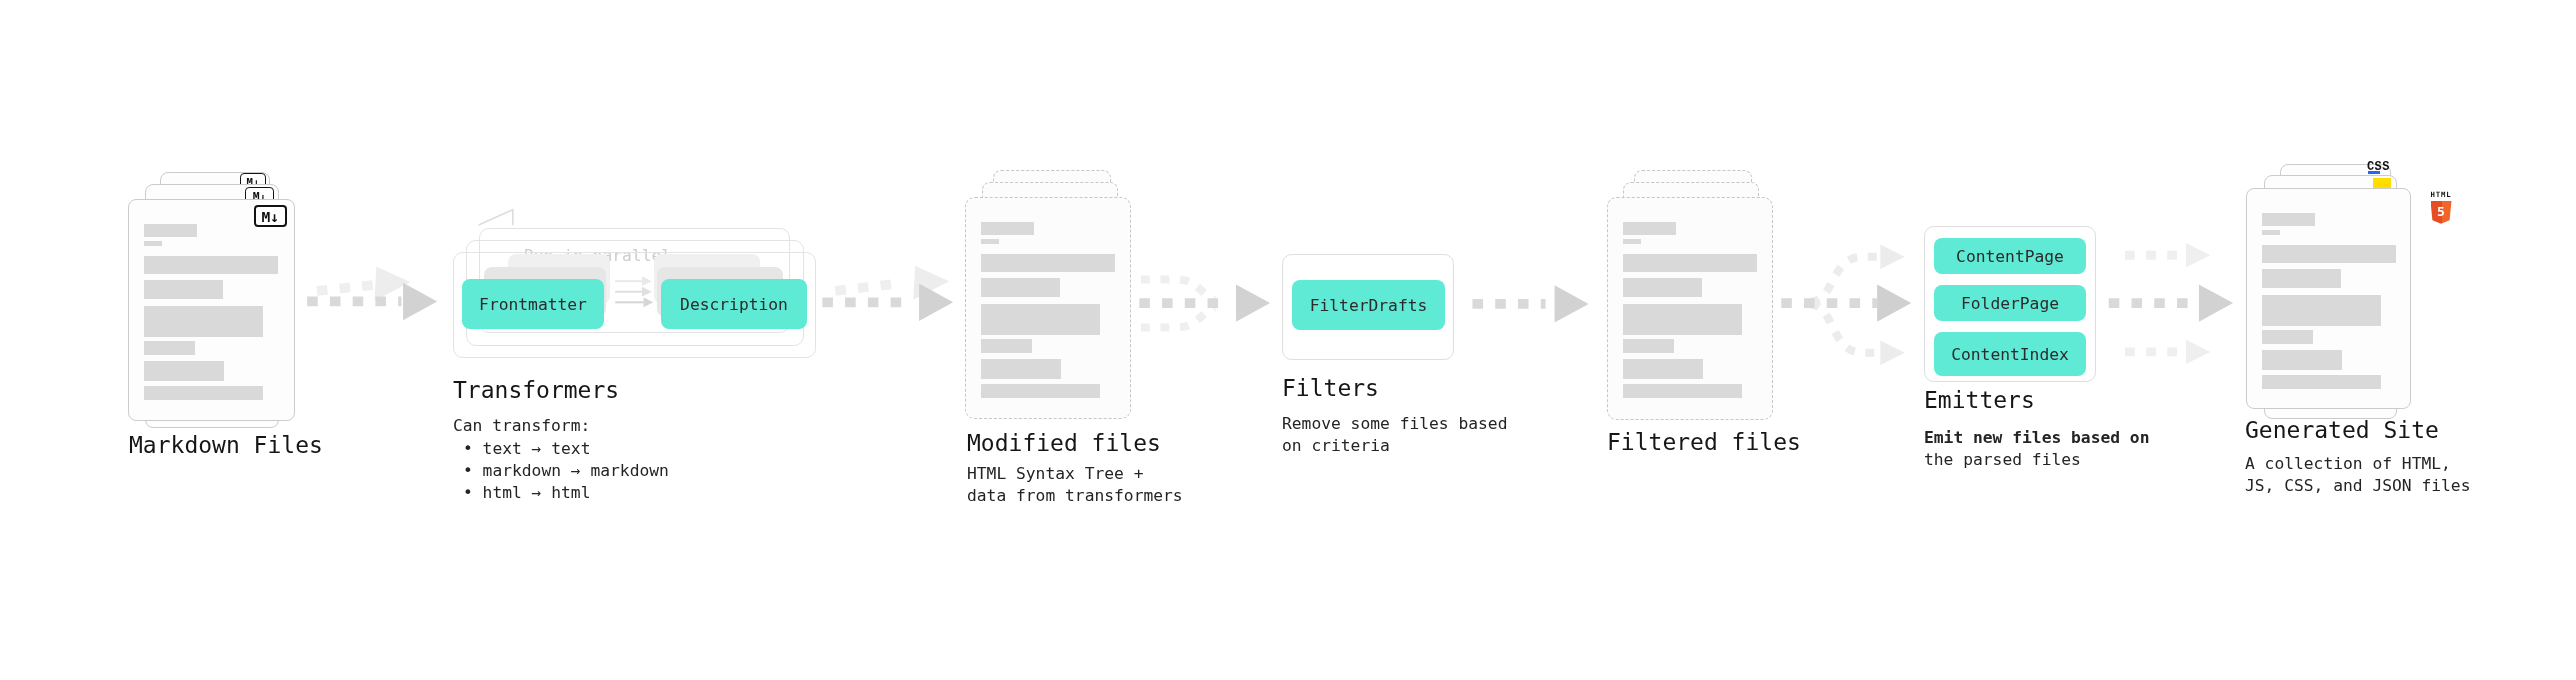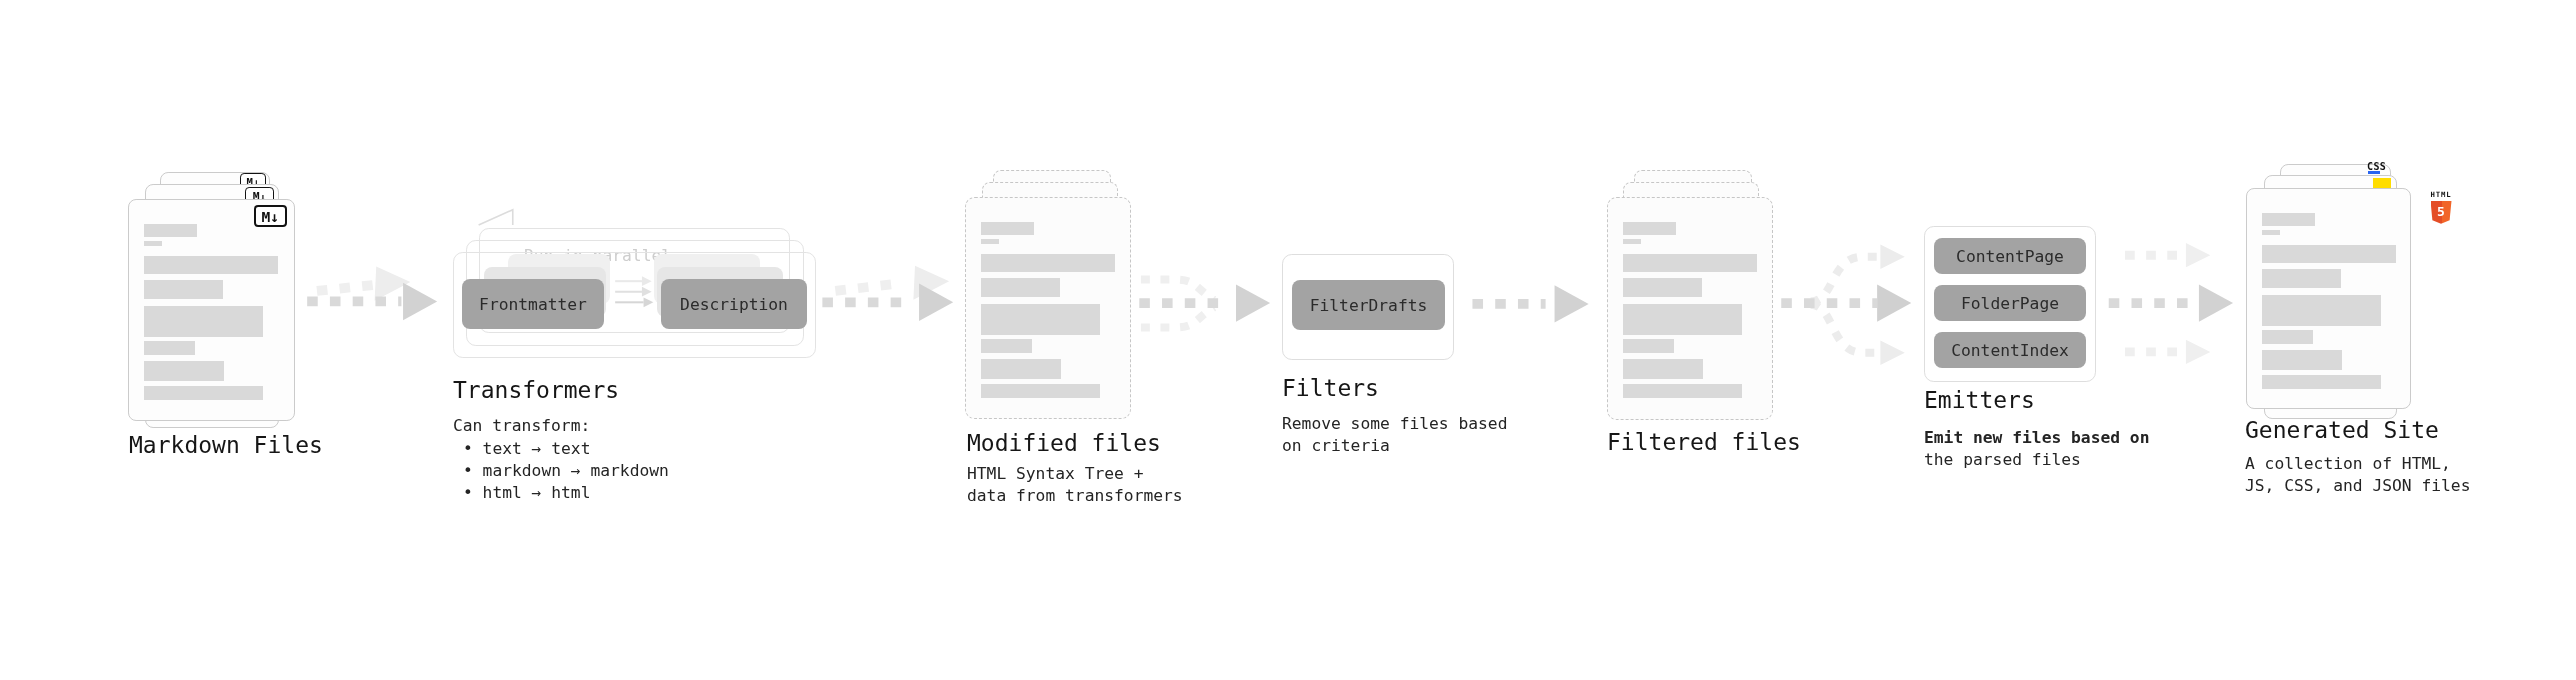--- a/index.html
+++ b/index.html
@@ -26,21 +26,21 @@
   .bars i:nth-child(5){top:82px;width:119px;height:31px;}
   .bars i:nth-child(6){top:117px;width:51px;height:14px;}
   .bars i:nth-child(7){top:137px;width:80px;height:20.3px;}
   .bars i:nth-child(8){top:162px;width:119px;height:14px;}
 
   
   .obox{position:absolute;border:1.6px solid #e3e3e3;border-radius:9.8px;box-sizing:border-box;background:transparent;}
   .wbox{position:absolute;border:1.6px solid #dedede;border-radius:9.8px;box-sizing:border-box;background:#ffffff;}
 
   
-  .pill{position:absolute;background:#a3a3a3;border-radius:8.1px;display:flex;align-items:center;justify-content:center;
+  .pill{position:absolute;background:#5eead4;border-radius:8.1px;display:flex;align-items:center;justify-content:center;
         font-size:16.3px;color:#2b2b2b;white-space:nowrap;}
   .ghost1{background:#e6e6e6;}
   .ghost2{background:#f0f0f0;}
 
   
   .heading{position:absolute;font-size:23px;color:#161616;white-space:nowrap;}
   .body{position:absolute;font-size:16.3px;color:#242424;white-space:nowrap;}
   .faint{position:absolute;font-size:16.3px;color:#cdcdcd;white-space:nowrap;}
 
   
@@ -48,21 +48,21 @@
            display:flex;align-items:center;justify-content:center;font-weight:bold;color:#121212;box-sizing:border-box;}
 
   
   .html5{position:absolute;width:28px;height:36px;text-align:center;}
   .html5 .h5label{font-size:7.3px;font-weight:bold;letter-spacing:0.8px;color:#111;line-height:8.1px;}
   .h5shield{position:relative;width:21px;height:23px;margin:1.6px auto 0;
             background:linear-gradient(90deg,#e44d26 50%,#f16529 50%);
             clip-path:polygon(0 0,100% 0,91% 85%,50% 100%,9% 85%);}
   .h5shield span{position:absolute;left:0;right:0;top:3.3px;color:#ffffff;font-size:13px;font-weight:bold;}
   .cssicon{position:absolute;width:14.6px;text-align:center;}
-  .cssicon .csslabel{font-size:10px;font-weight:bold;color:#111;line-height:6.5px;letter-spacing:0.4px;}
+  .cssicon .csslabel{font-size:12px;font-weight:bold;color:#111;line-height:6.5px;letter-spacing:0.4px;font-family:Liberation Mono, monospace;}
   .cssbar{width:12.2px;height:2.4px;background:#2965f1;margin:0.8px auto 0;}
   .jsicon{position:absolute;background:#ffdd00;}
 </style>
 </head>
 <body>
 
 <div class="canvas">
 
   <svg class="arrows" width="2576" height="681" viewBox="0 0 3170 838">
 
@@ -207,21 +207,21 @@
           <i></i>
         </div>
     </div>
     <div class="heading" style="left:1607px;top:429px;">Filtered files</div>
   </div>
 
   <div>
     <div class="wbox" style="left:1924px;top:226px;width:172px;height:156px;"></div>
     <div class="pill" style="left:1934px;top:238px;width:152px;height:36px;">ContentPage</div>
     <div class="pill" style="left:1934px;top:285px;width:152px;height:36px;">FolderPage</div>
-    <div class="pill" style="left:1934px;top:332px;width:152px;height:36px;">ContentIndex</div>
+    <div class="pill" style="left:1934px;top:332px;width:152px;height:44px;">ContentIndex</div>
     <div class="heading" style="left:1924px;top:387px;">Emitters</div>
     <div class="body" style="left:1924px;top:428px;font-weight:bold;">Emit new files based on</div>
     <div class="body" style="left:1924px;top:450px;">the parsed files</div>
   </div>
 
   <div>
     <div class="card" style="left:2280px;top:164px;width:111px;height:244px;"></div>
     <div class="cssicon" style="left:2367px;top:164px;">
       <div class="csslabel">CSS</div>
       <div class="cssbar"></div>

